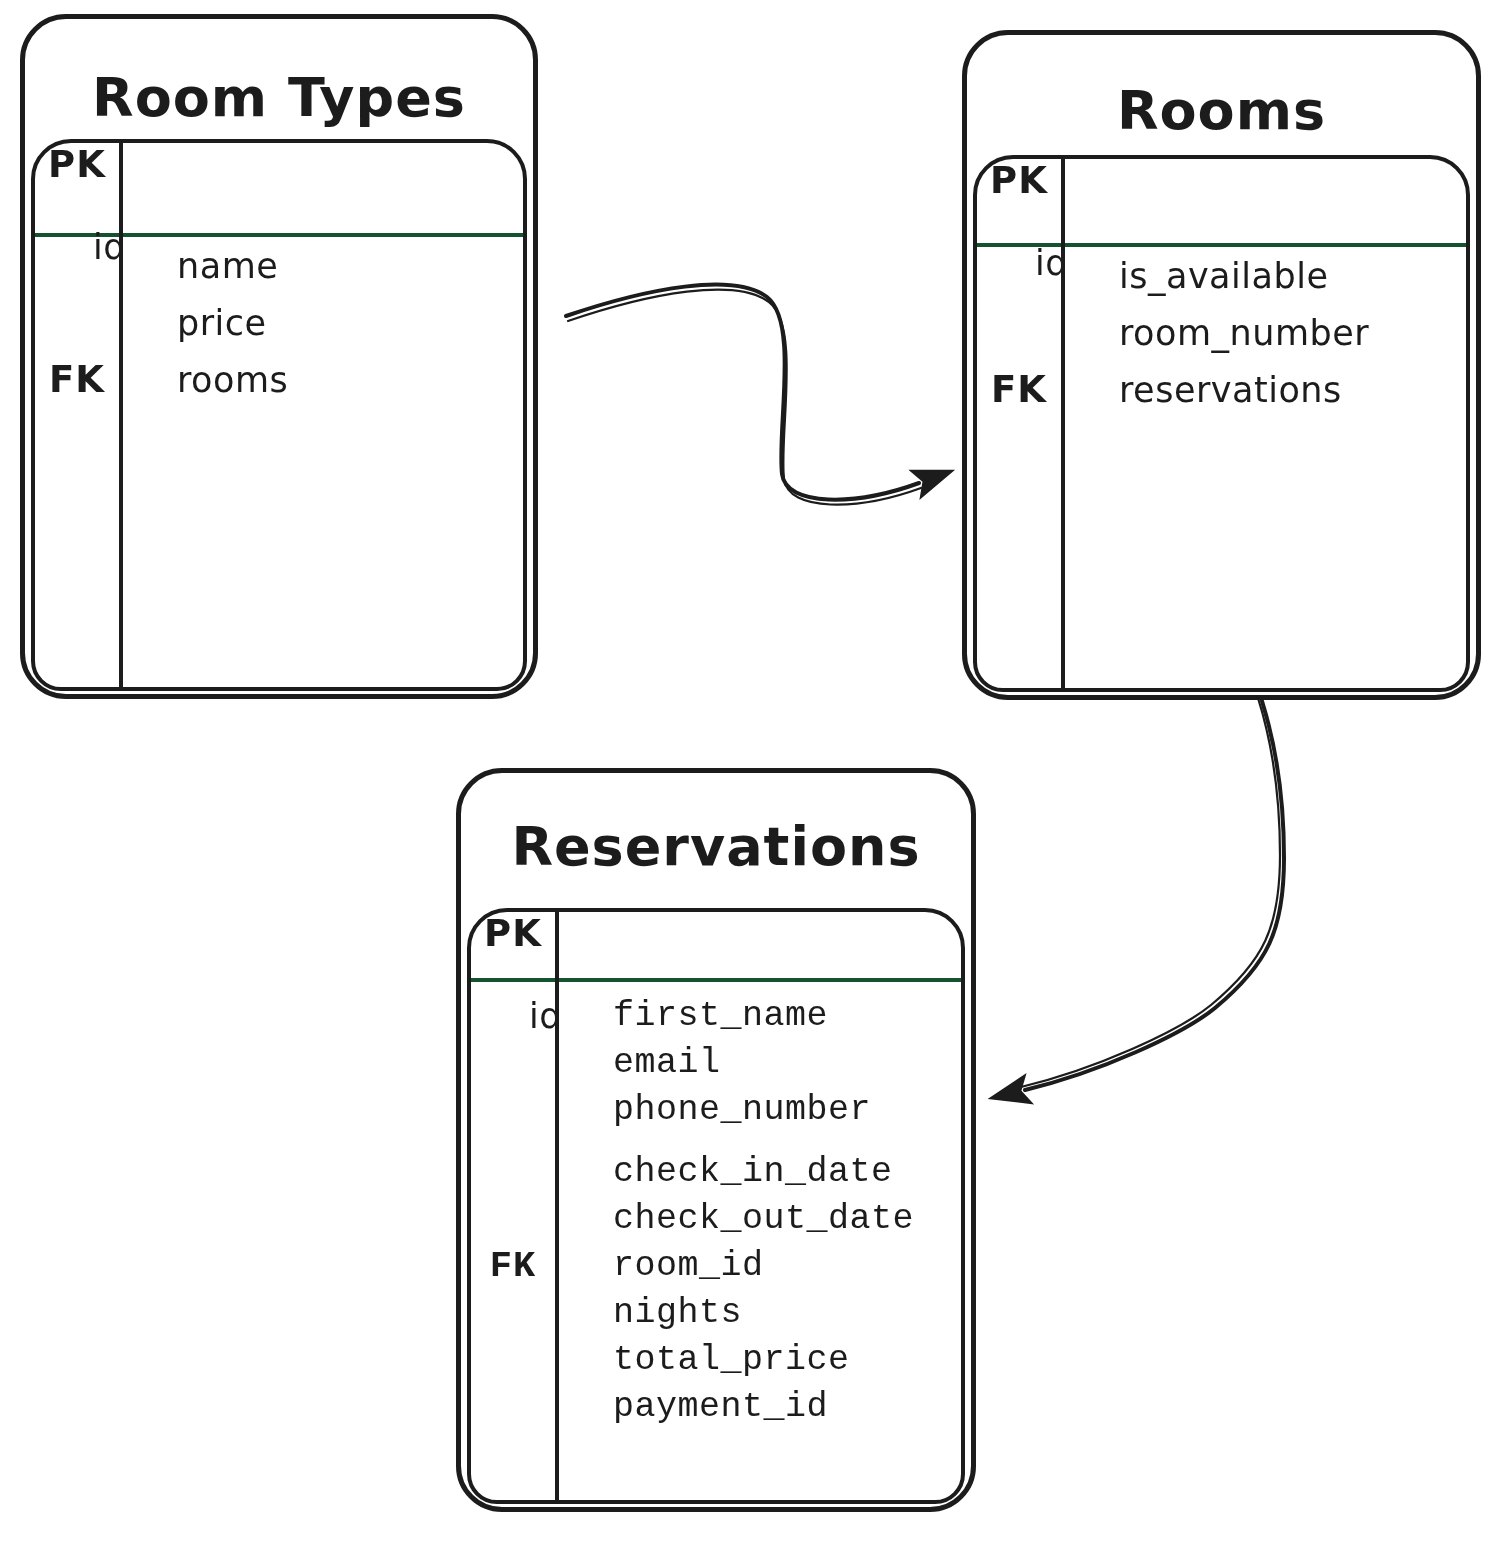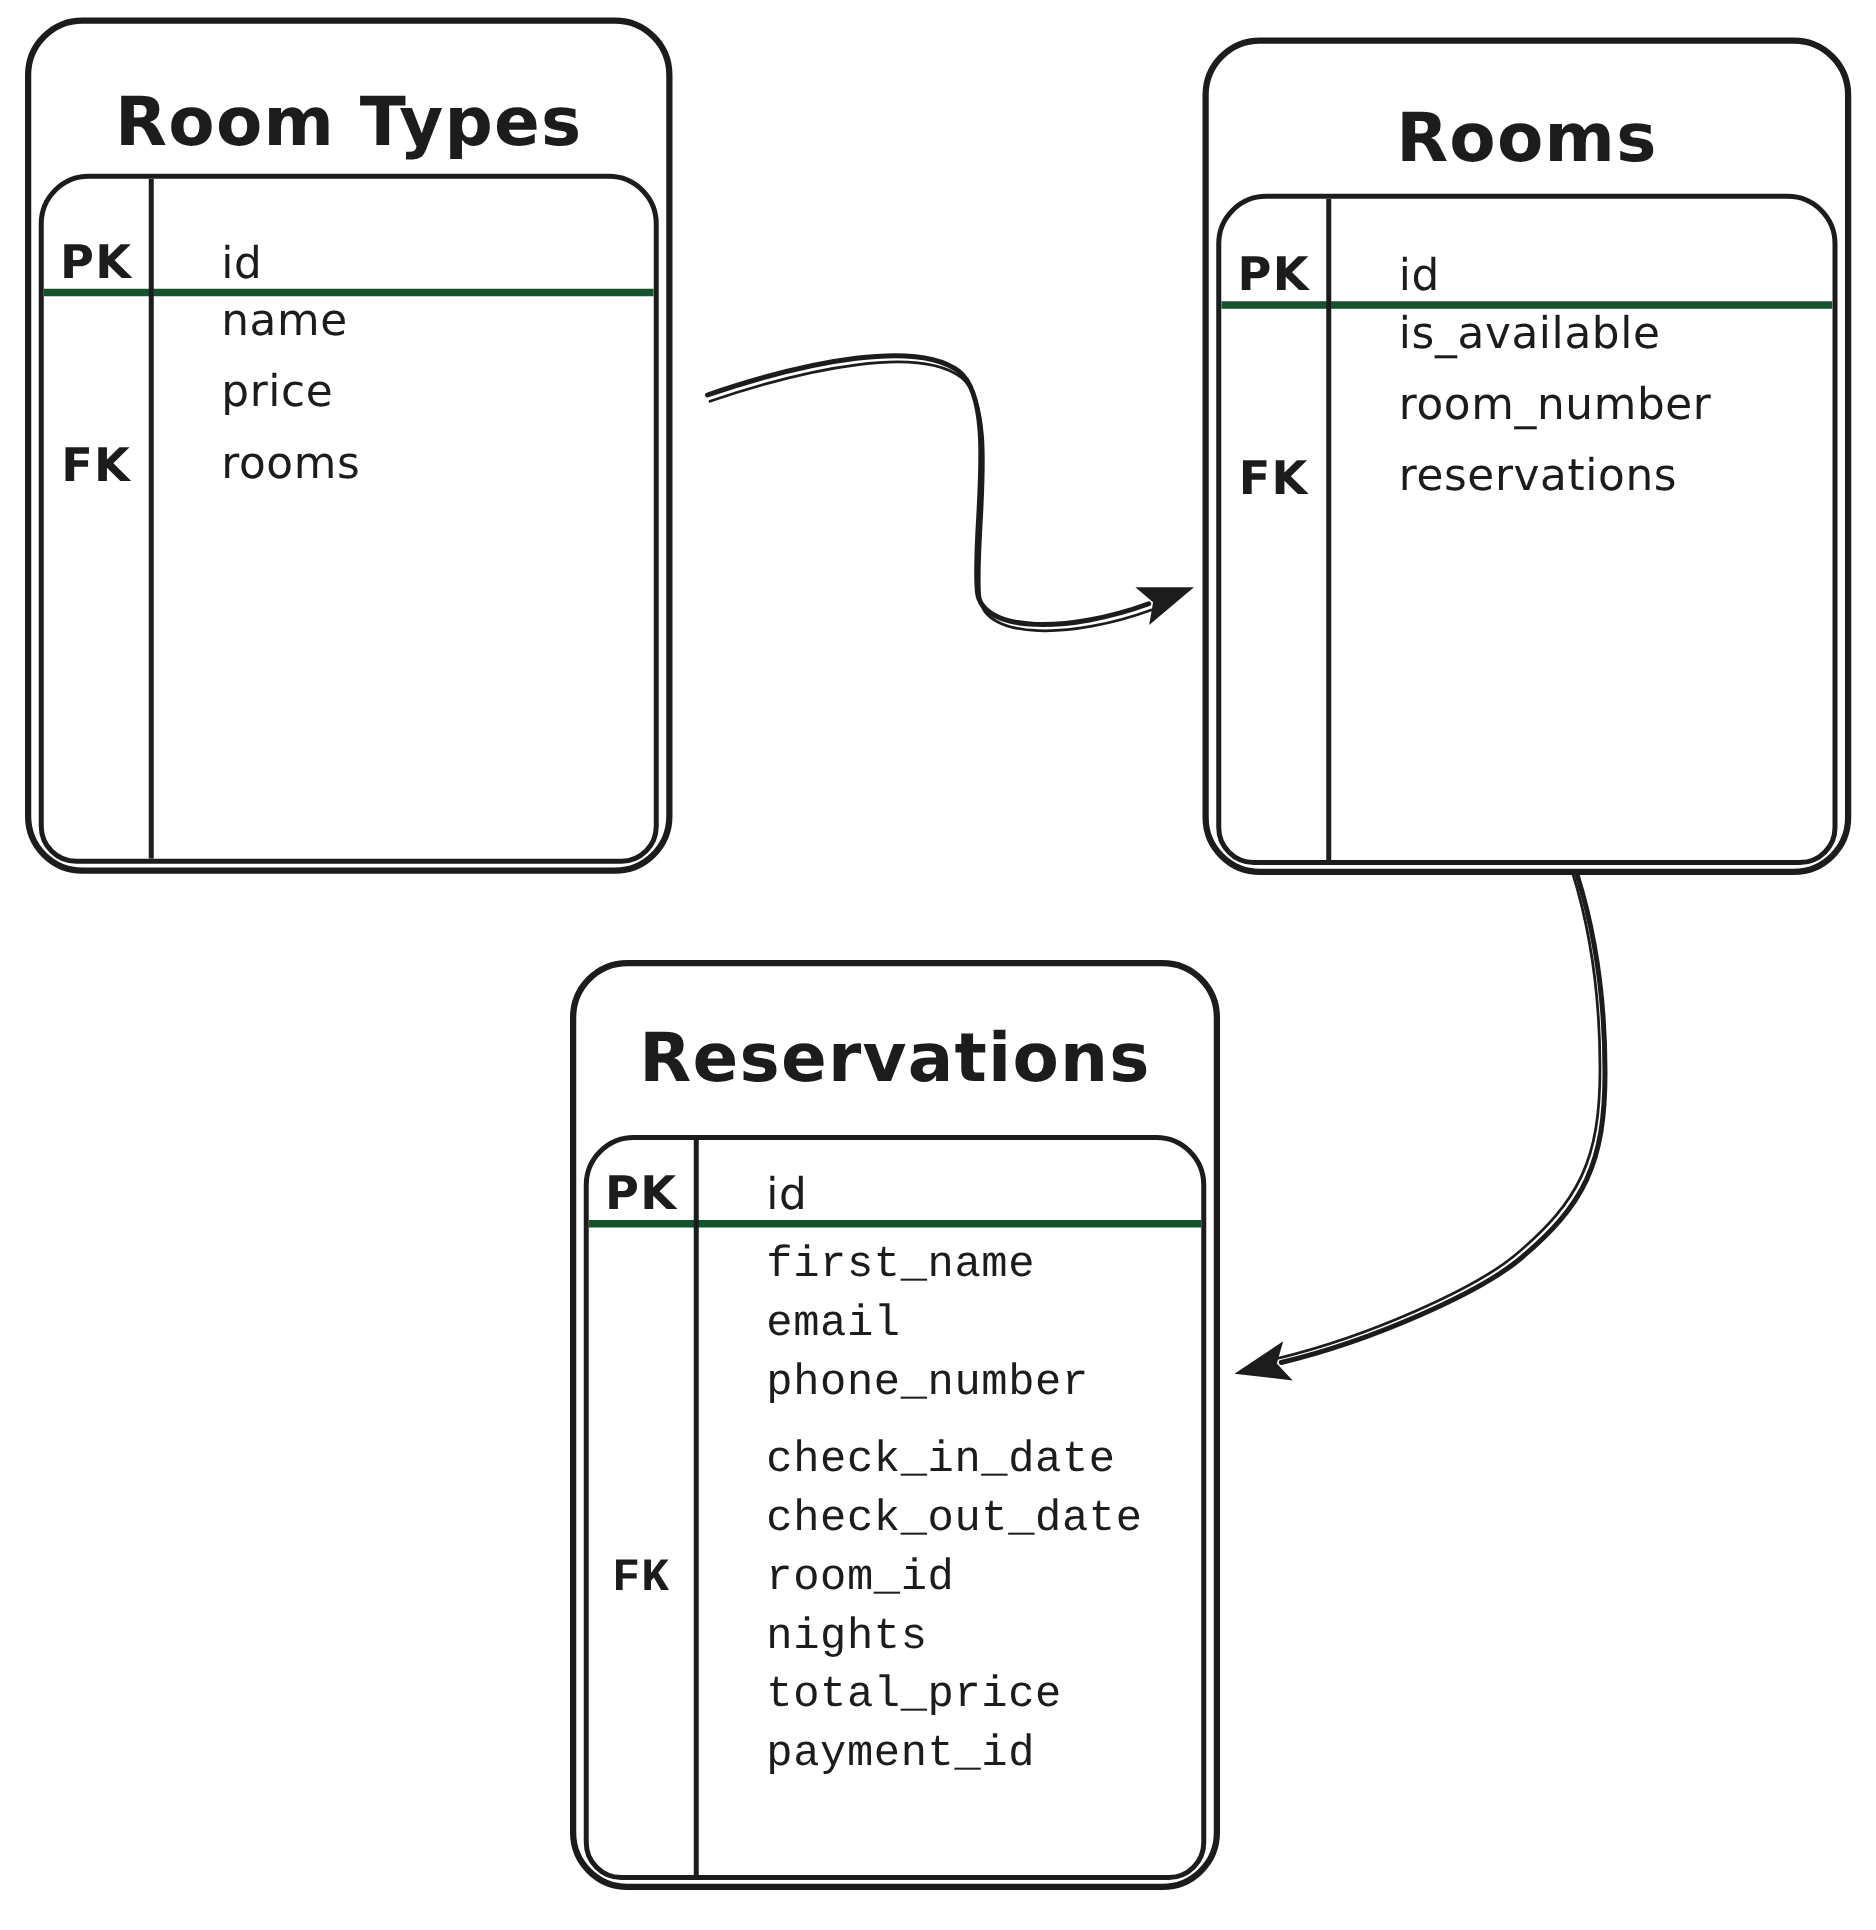--- a/index.html
+++ b/index.html
@@ -39,42 +39,43 @@
   }
   .vline {
     position:absolute;
     top:0; bottom:0;
     left:84px;
     width:4px;
     background:#1c1c1c;
   }
   .header-row {
     display:flex;
-    align-items:flex-end;
-    border-bottom:6px solid #14532d;
+    align-items:flex-start;
+    border-bottom:4px solid #14532d;
     box-sizing:border-box;
+    flex-direction:column;
   }
   .key-cell {
     width:84px;
     flex:0 0 84px;
     text-align:center;
     font-size:37px;
     font-weight:600;
     letter-spacing:1px;
   }
   .field-cell {
     flex:1;
     padding-left:26px;
     font-size:35px;
     letter-spacing:0.5px;
     white-space:nowrap;
     margin-left:32px;
   }
   .rows { display:block; }
-  .row { display:flex; align-items:flex-start; }
+  .row { display:flex; align-items:center; }
 
   
   #t-room-types { left:20px; top:14px; width:518px; height:685px;padding-left:36px; }
   #t-room-types .table-title { height:128px; padding-top:14px; }
   #t-room-types .table-body { top:120px; }
   #t-room-types .header-row { height:94px; }
   #t-room-types .row { height:57px; }
 
   #t-rooms { left:962px; top:30px; width:519px; height:670px; }
   #t-rooms .table-title { height:126px; padding-top:12px; }

